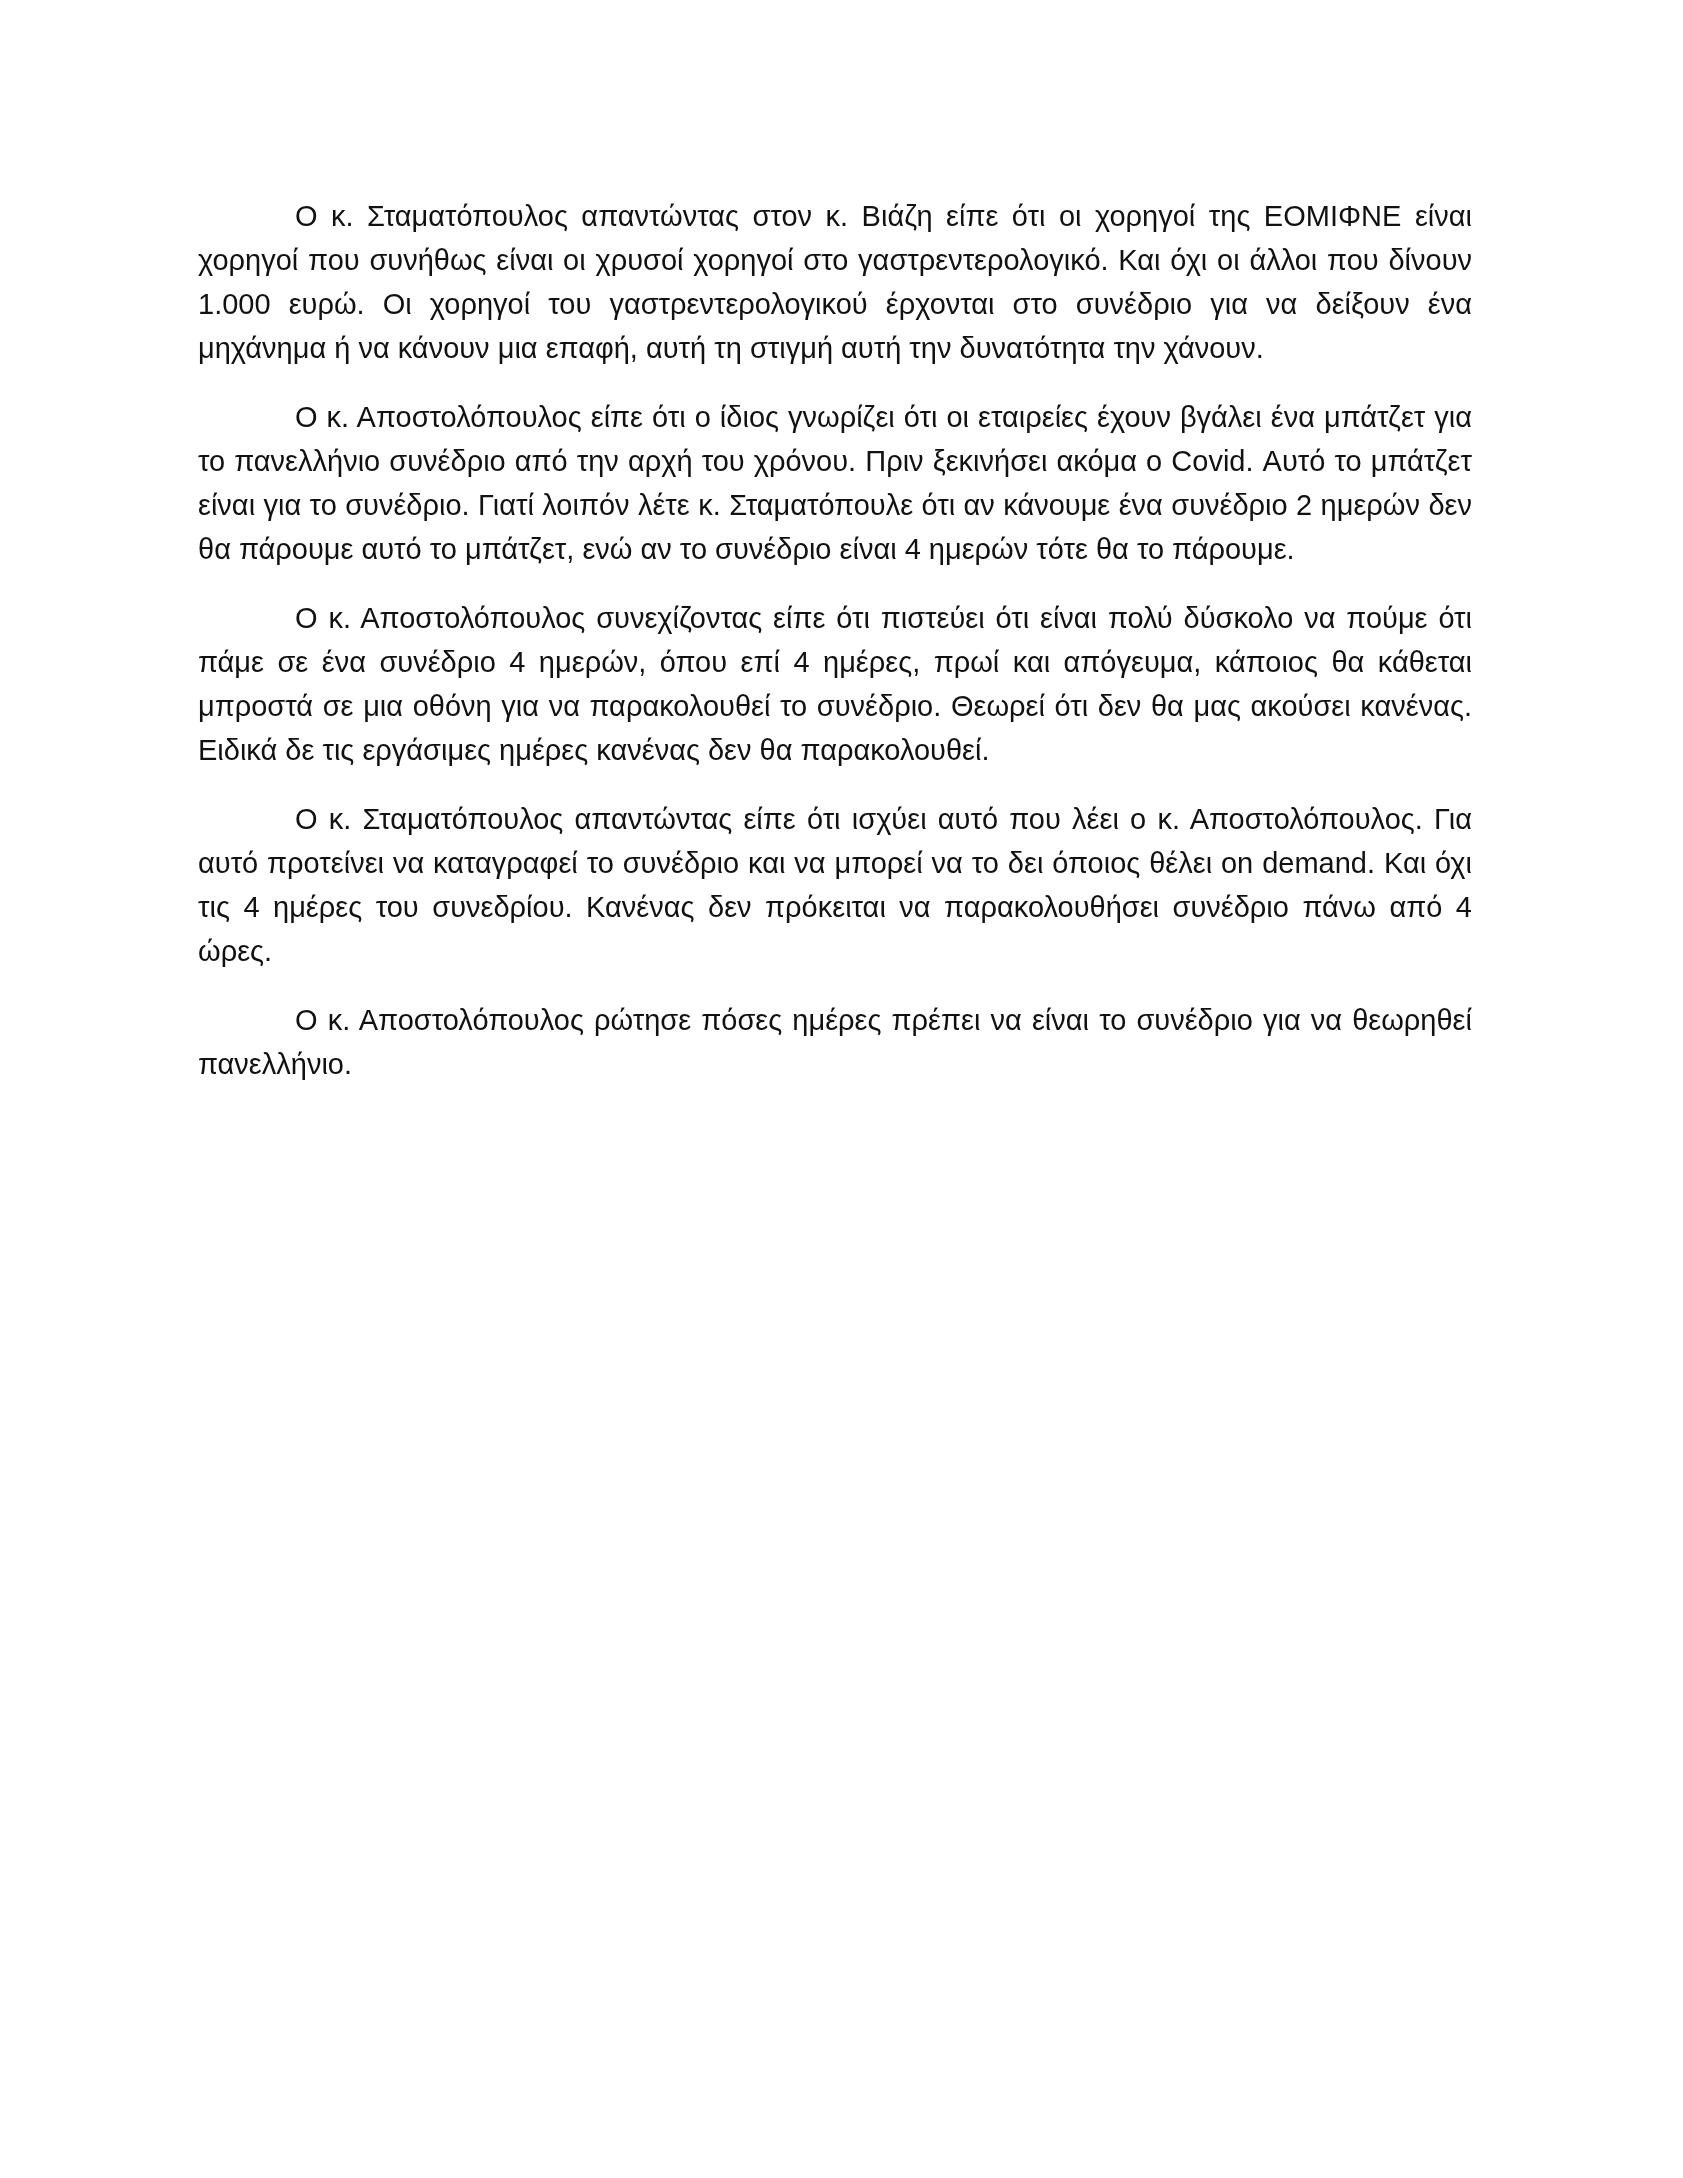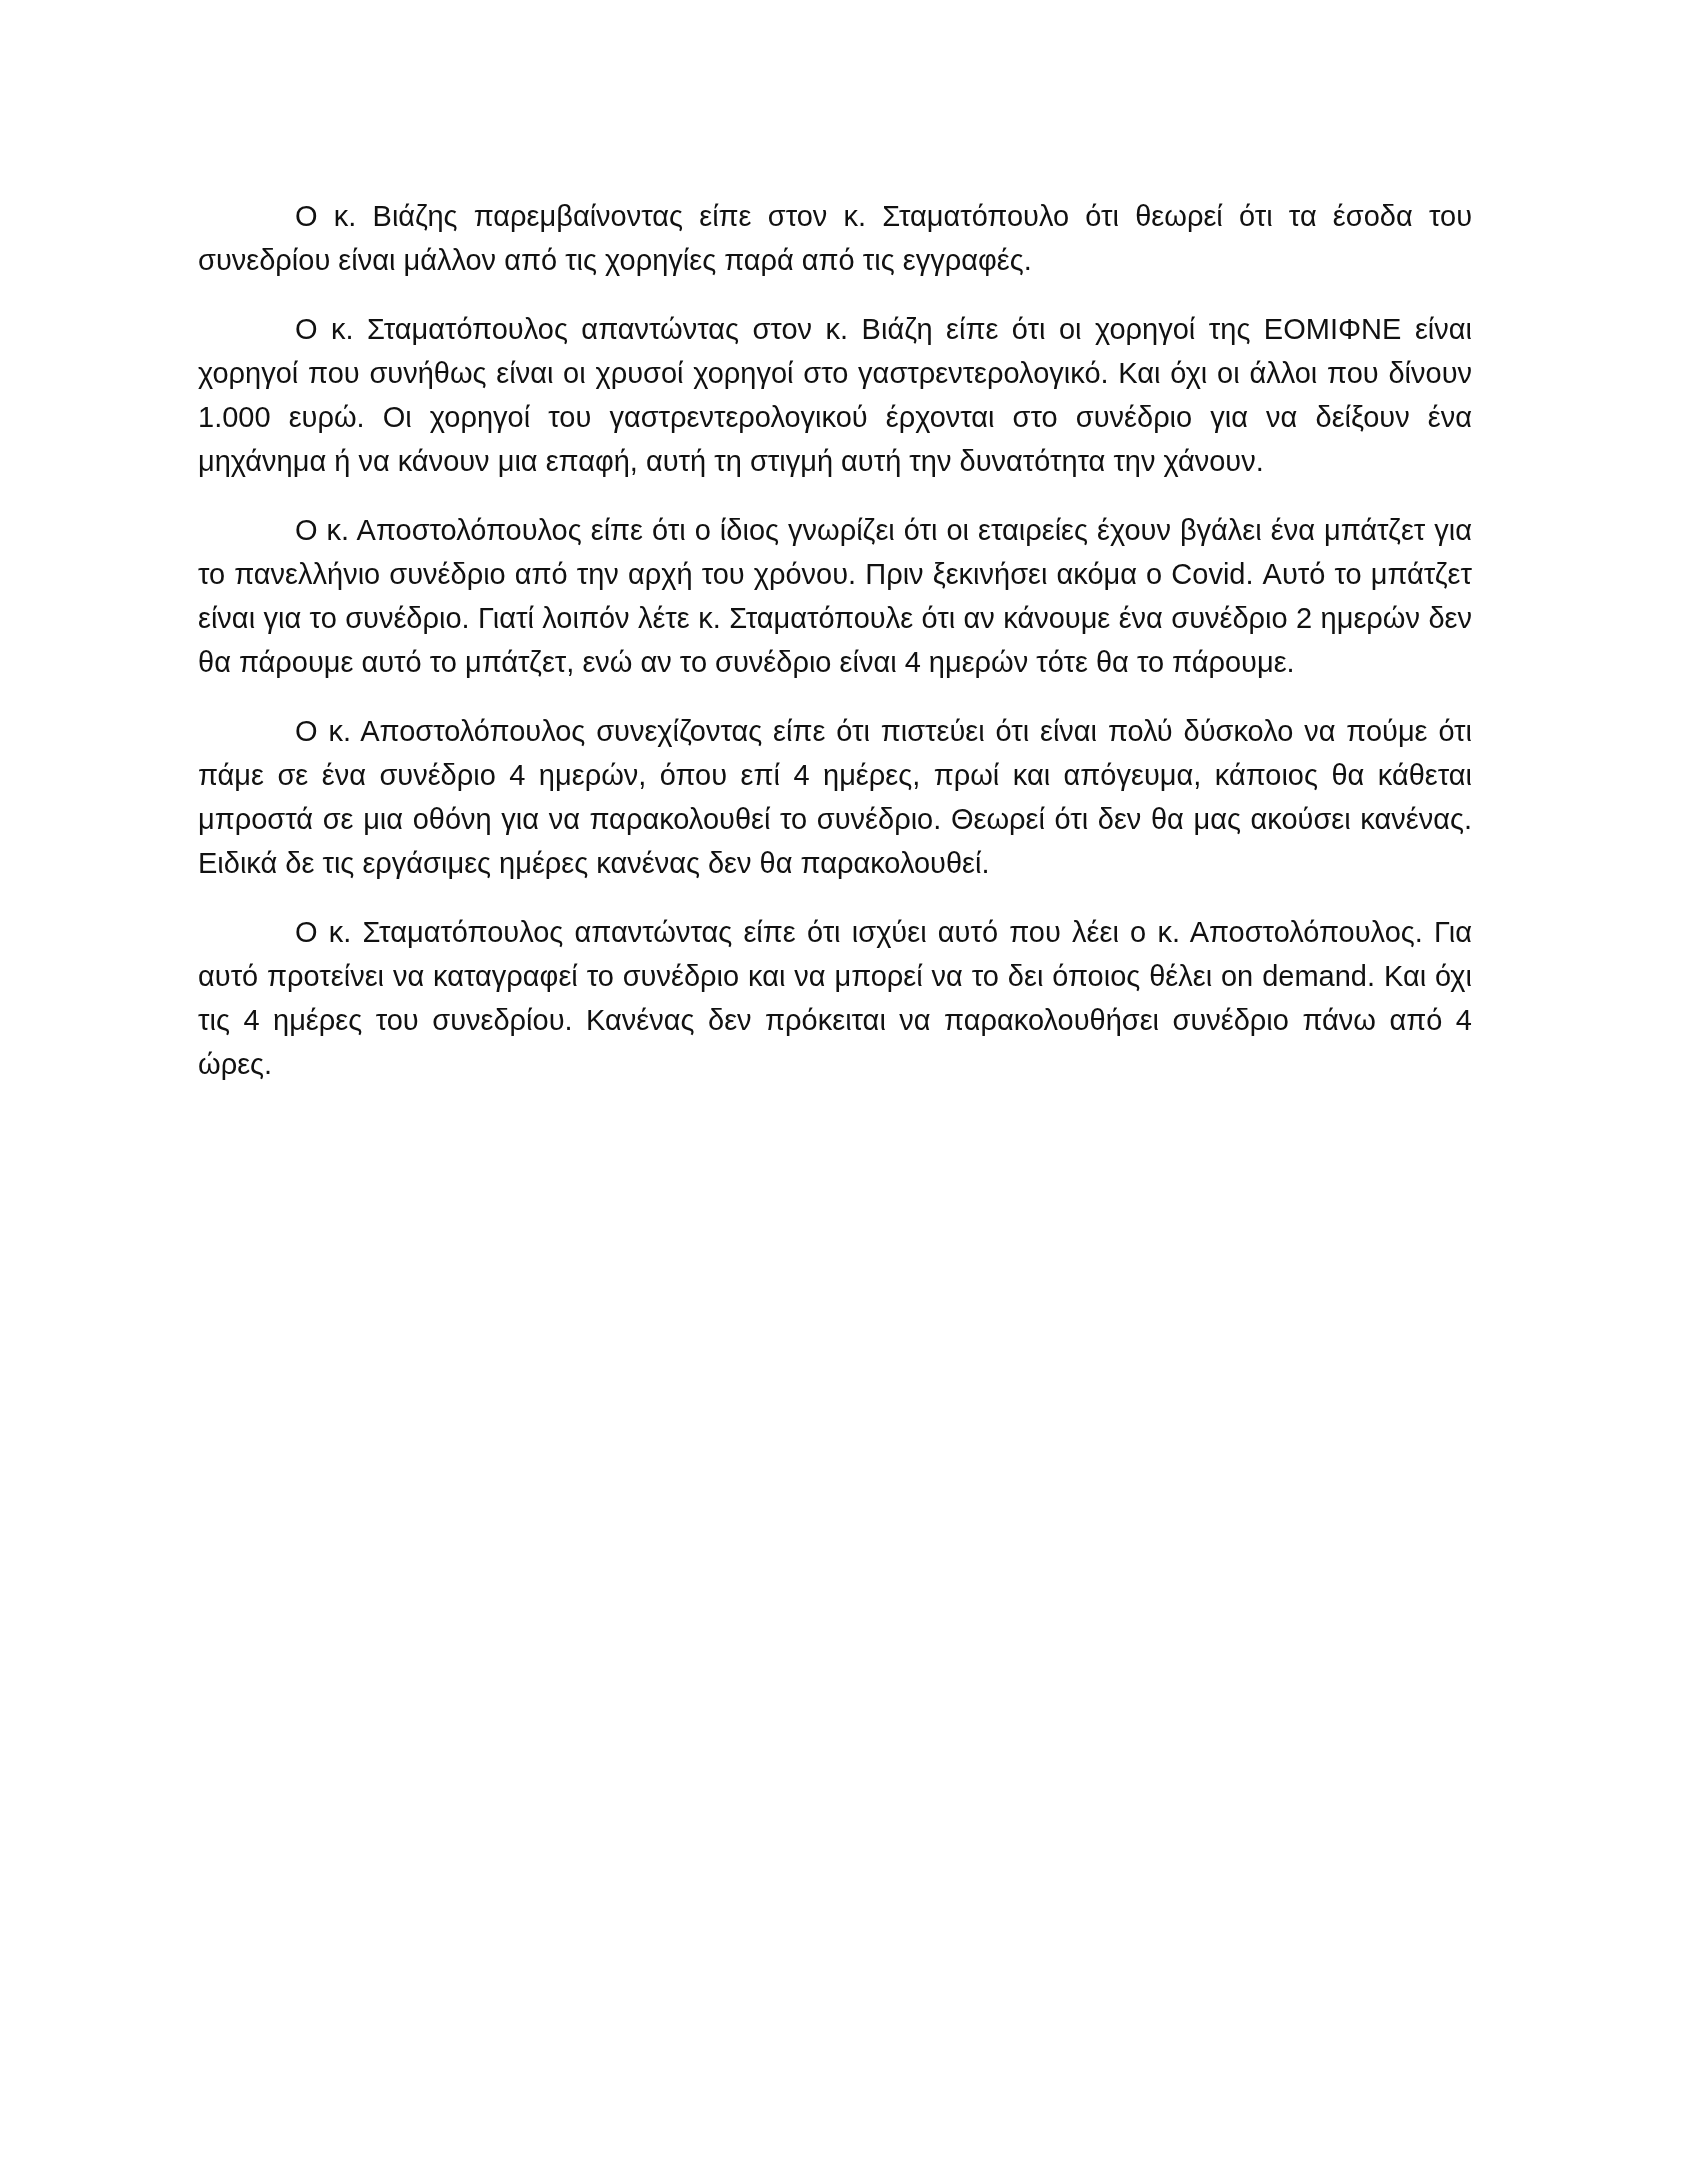--- a/index.html
+++ b/index.html
@@ -15,19 +15,19 @@
     color: #111111;
     text-align: justify;
   }
   .para { margin: 0 0 25px 0; text-indent: 97px; }
   .para.first { text-indent: 0; }
 </style>
 </head>
 <body>
 
 <div class="page">
-  <p class="para">Ο κ. Βιάζης παρεμβαίνοντας είπε στον κ. Σταματόπουλο ότι θεωρεί ότι τα έσοδα του συνεδρίου είναι μάλλον από τις χορηγίες παρά από τις εγγραφές.</p>
   <p class="para">Ο κ. Σταματόπουλος απαντώντας στον κ. Βιάζη είπε ότι οι χορηγοί της ΕΟΜΙΦΝΕ είναι χορηγοί που συνήθως είναι οι χρυσοί χορηγοί στο γαστρεντερολογικό. Και όχι οι άλλοι που δίνουν 1.000 ευρώ. Οι χορηγοί του γαστρεντερολογικού έρχονται στο συνέδριο για να δείξουν ένα μηχάνημα ή να κάνουν μια επαφή, αυτή τη στιγμή αυτή την δυνατότητα την χάνουν.</p>
   <p class="para">Ο κ. Αποστολόπουλος είπε ότι ο ίδιος γνωρίζει ότι οι εταιρείες έχουν βγάλει ένα μπάτζετ για το πανελλήνιο συνέδριο από την αρχή του χρόνου. Πριν ξεκινήσει ακόμα ο Covid. Αυτό το μπάτζετ είναι για το συνέδριο. Γιατί λοιπόν λέτε κ. Σταματόπουλε ότι αν κάνουμε ένα συνέδριο 2 ημερών δεν θα πάρουμε αυτό το μπάτζετ, ενώ αν το συνέδριο είναι 4 ημερών τότε θα το πάρουμε.</p>
   <p class="para">Ο κ. Αποστολόπουλος συνεχίζοντας είπε ότι πιστεύει ότι είναι πολύ δύσκολο να πούμε ότι πάμε σε ένα συνέδριο 4 ημερών, όπου επί 4 ημέρες, πρωί και απόγευμα, κάποιος θα κάθεται μπροστά σε μια οθόνη για να παρακολουθεί το συνέδριο. Θεωρεί ότι δεν θα μας ακούσει κανένας. Ειδικά δε τις εργάσιμες ημέρες κανένας δεν θα παρακολουθεί.</p>
   <p class="para">Ο κ. Σταματόπουλος απαντώντας είπε ότι ισχύει αυτό που λέει ο κ. Αποστολόπουλος. Για αυτό προτείνει να καταγραφεί το συνέδριο και να μπορεί να το δει όποιος θέλει on demand. Και όχι τις 4 ημέρες του συνεδρίου. Κανένας δεν πρόκειται να παρακολουθήσει συνέδριο πάνω από 4 ώρες.</p>
+  <p class="para">Ο κ. Αποστολόπουλος ρώτησε πόσες ημέρες πρέπει να είναι το συνέδριο για να θεωρηθεί πανελλήνιο.</p>
 </div>
 
 
 </body></html>

